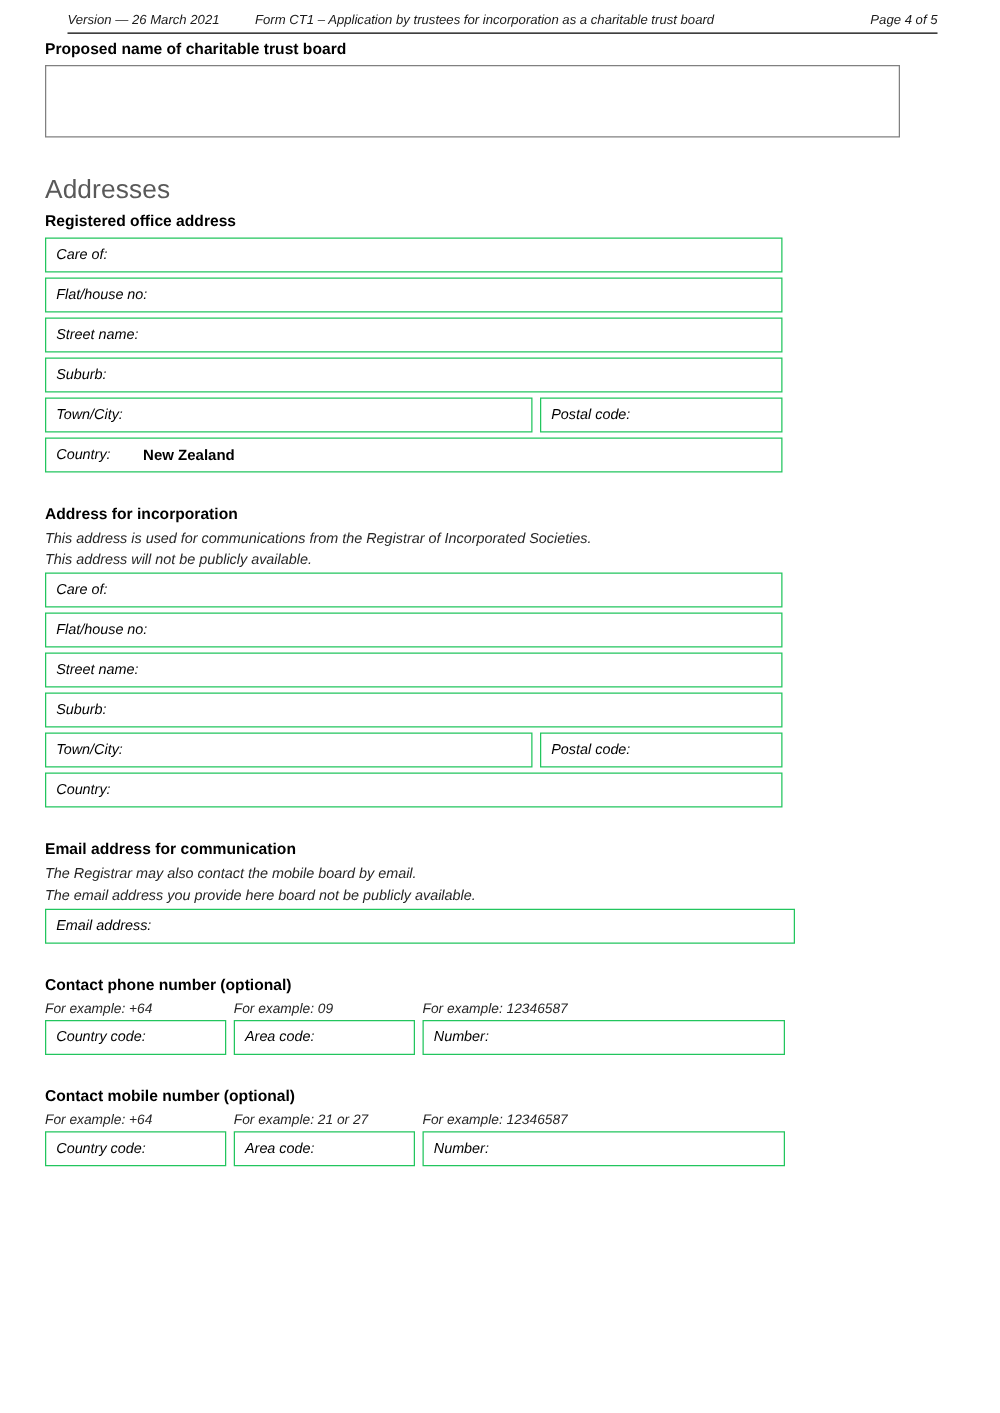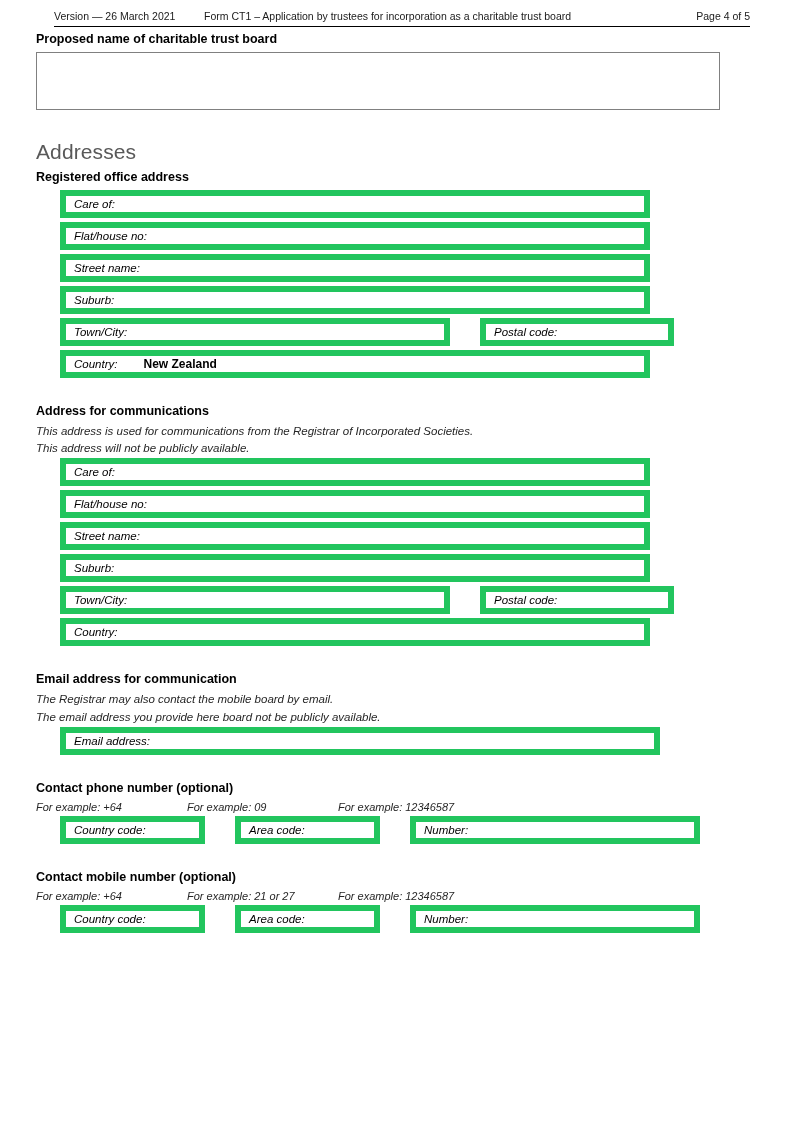--- a/index.html
+++ b/index.html
@@ -24,20 +24,21 @@
   }
 
   
   .page-header {
     position: absolute;
     top: 10px;
     left: 54px;
     width: 696px;
     display: flex;
     align-items: baseline;
+    font-style: italic;
     font-size: 10.5px;
     color: #1a1a1a;
   }
   .page-header .hdr-version { width: 150px; flex: none; }
   .page-header .hdr-title { flex: 1; text-align: left; }
   .page-header .hdr-page { width: 90px; flex: none; text-align: right; }
 
   .header-rule {
     position: absolute;
     top: 26px;
@@ -86,31 +87,30 @@
     box-sizing: border-box;
     background: #ffffff;
   }
 
   .field-row {
     display: flex;
     gap: 6px;
     margin-bottom: 4px;
   }
   .field {
-    border: 6px solid #22c55e;
+    border: 1px solid #22c55e;
     box-sizing: border-box;
     height: 28px;
     display: flex;
     align-items: center;
     padding-left: 8px;
     font-style: italic;
     font-size: 11.5px;
     color: #000000;
     background: #ffffff;
-    margin-left: 24px;
   }
   .field .field-value {
     font-style: normal;
     font-weight: bold;
     font-size: 12px;
     margin-left: 26px;
   }
   .w-full   { width: 590px; }
   .w-town   { width: 390px; text-align: right; }
   .w-post   { width: 194px; }
@@ -177,21 +177,21 @@
       <div class="field w-post">Postal code:</div>
     </div>
     <div class="field-row">
       <div class="field w-full">
         <span>Country:</span>
         <span class="field-value">New Zealand</span>
       </div>
     </div>
 
     <div class="block-gap-top">
-      <div class="label-bold">Address for communications</div>
+      <div class="label-bold">Address for incorporation</div>
       <div class="note">This address is used for communications from the Registrar of Incorporated Societies.</div>
       <div class="note">This address will not be publicly available.</div>
 
       <div class="field-row">
         <div class="field w-full">Care of:</div>
       </div>
       <div class="field-row">
         <div class="field w-full">Flat/house no:</div>
       </div>
       <div class="field-row">

